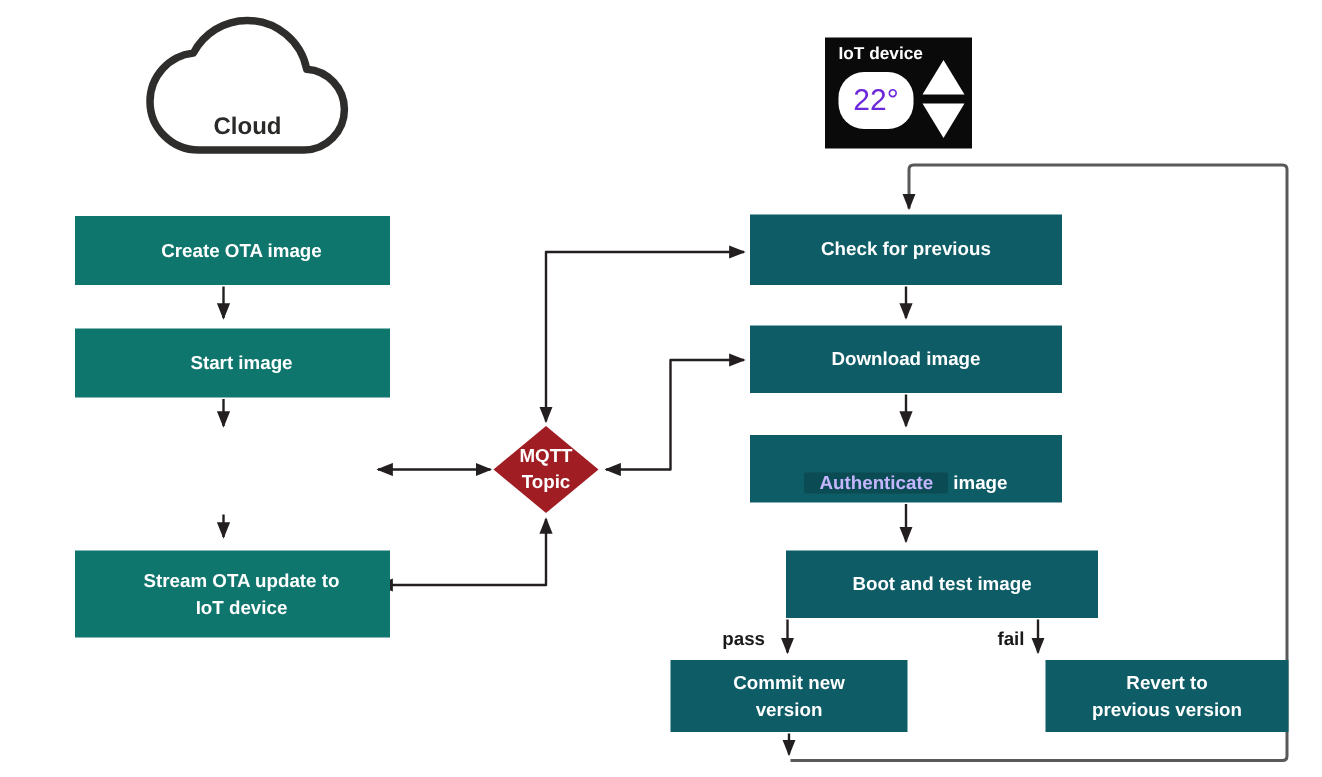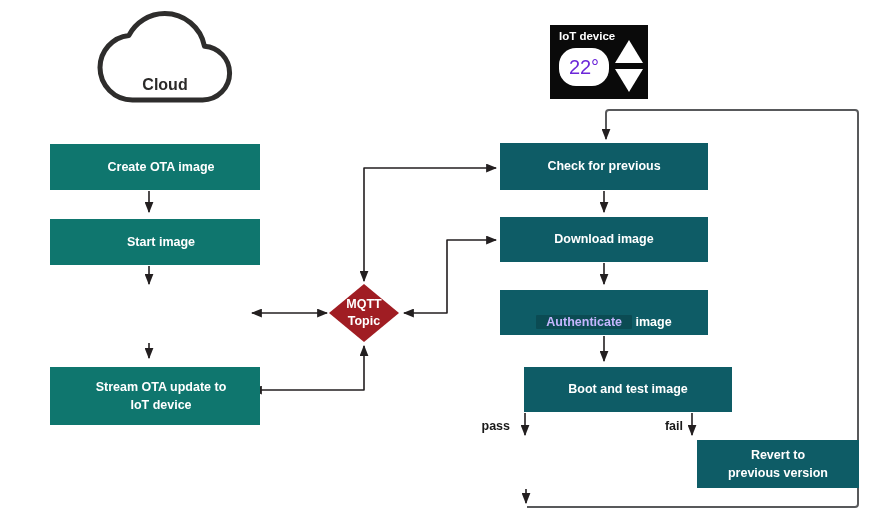--- a/index.html
+++ b/index.html
@@ -107,16 +107,18 @@
   <div class="box teal-dark" style="left:500px;top:143px;width:208px;height:47px;">Check for previous</div>
   <div class="box teal-dark" style="left:500px;top:217px;width:208px;height:45px;">Download image</div>
   <div class="box teal-dark" style="left:500px;top:290px;width:208px;height:45px;"><span>
       <span class="hl-word">Authenticate</span><span> image</span>
   </span></div>
   <div class="box teal-dark" style="left:524px;top:367px;width:208px;height:45px;">Boot and test image</div>
 
   <div class="branch-label" id="pass-label">pass</div>
   <div class="branch-label" id="fail-label">fail</div>
 
+  <div class="box teal-dark" style="left:447px;top:440px;width:158px;height:48px;">Commit new
+version</div>
   <div class="box teal-dark" style="left:651px;top:440px;width:162px;height:48px;margin-left:46px;">Revert to
 previous version</div>
 
 </div>
 
 </body></html>

